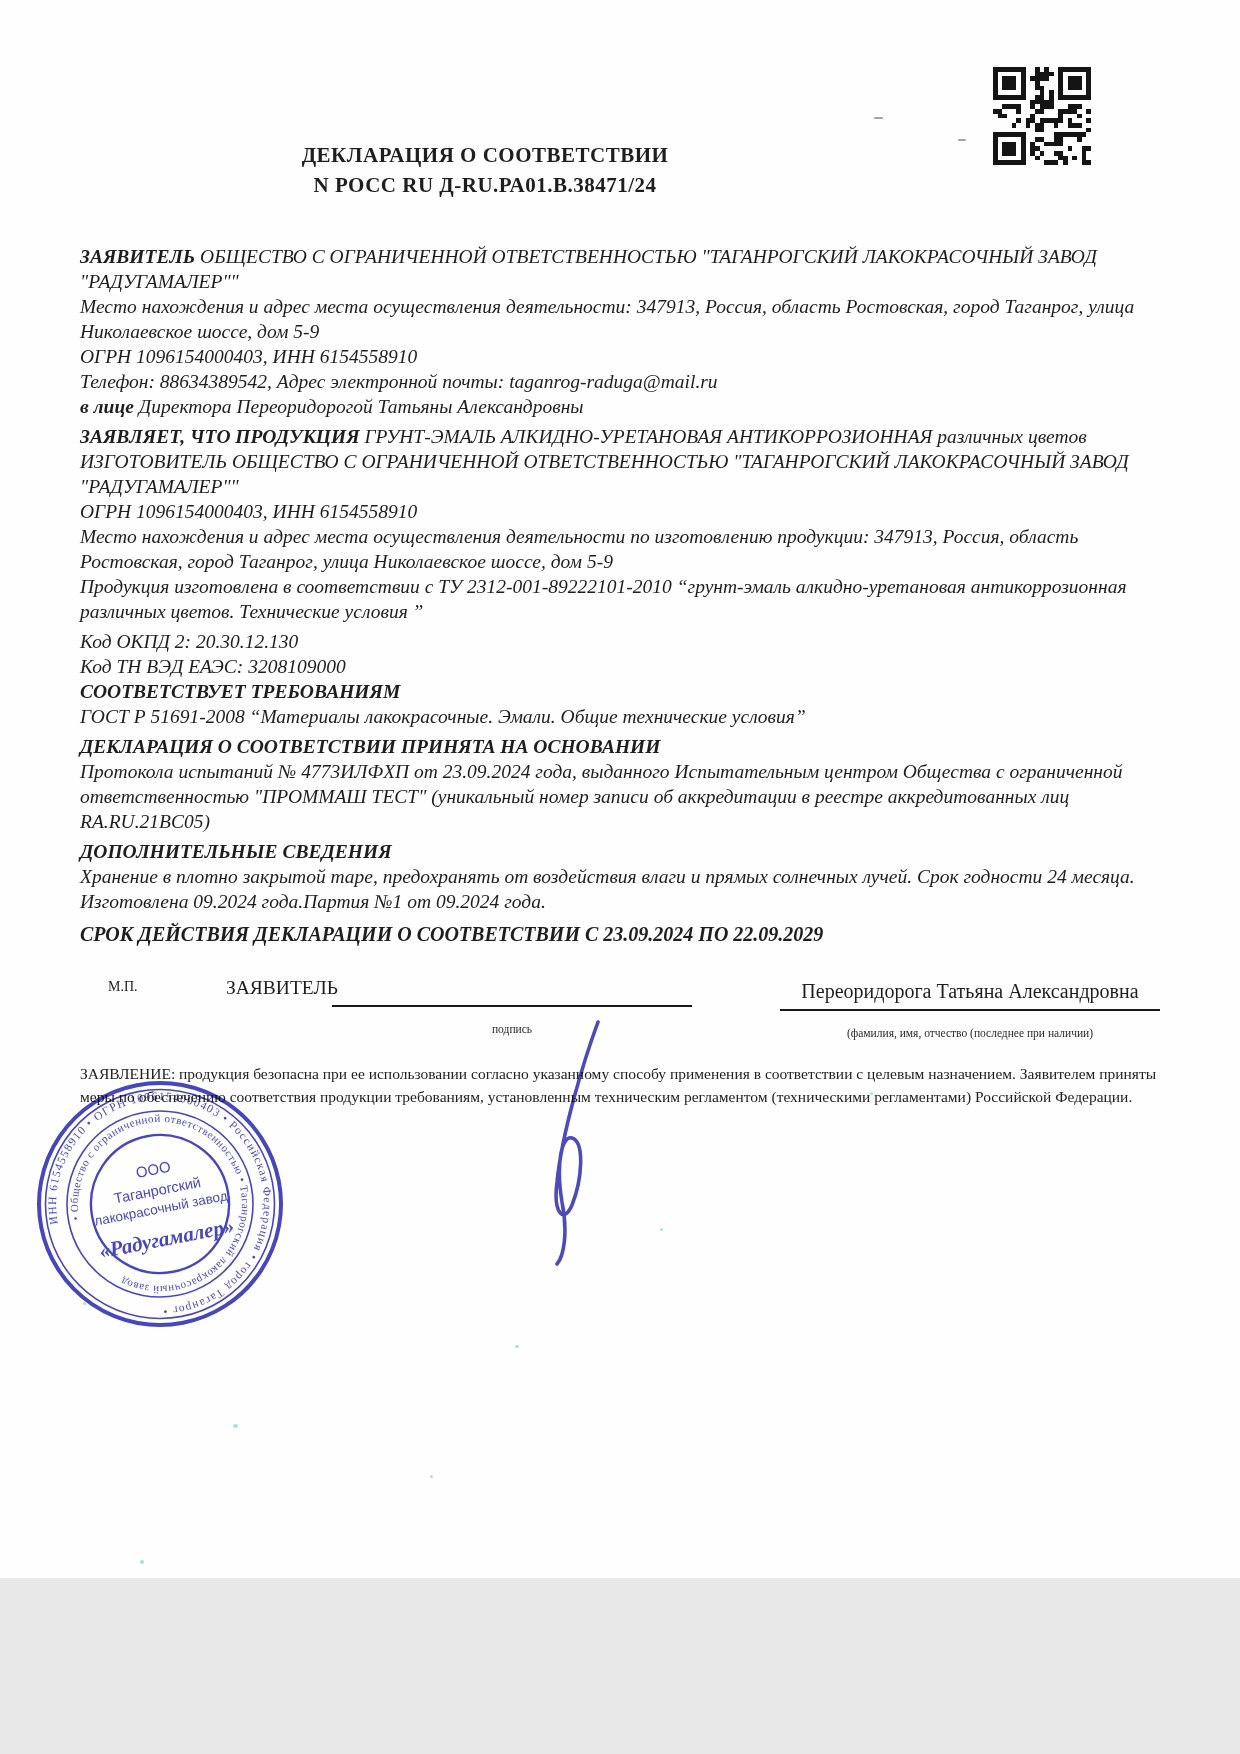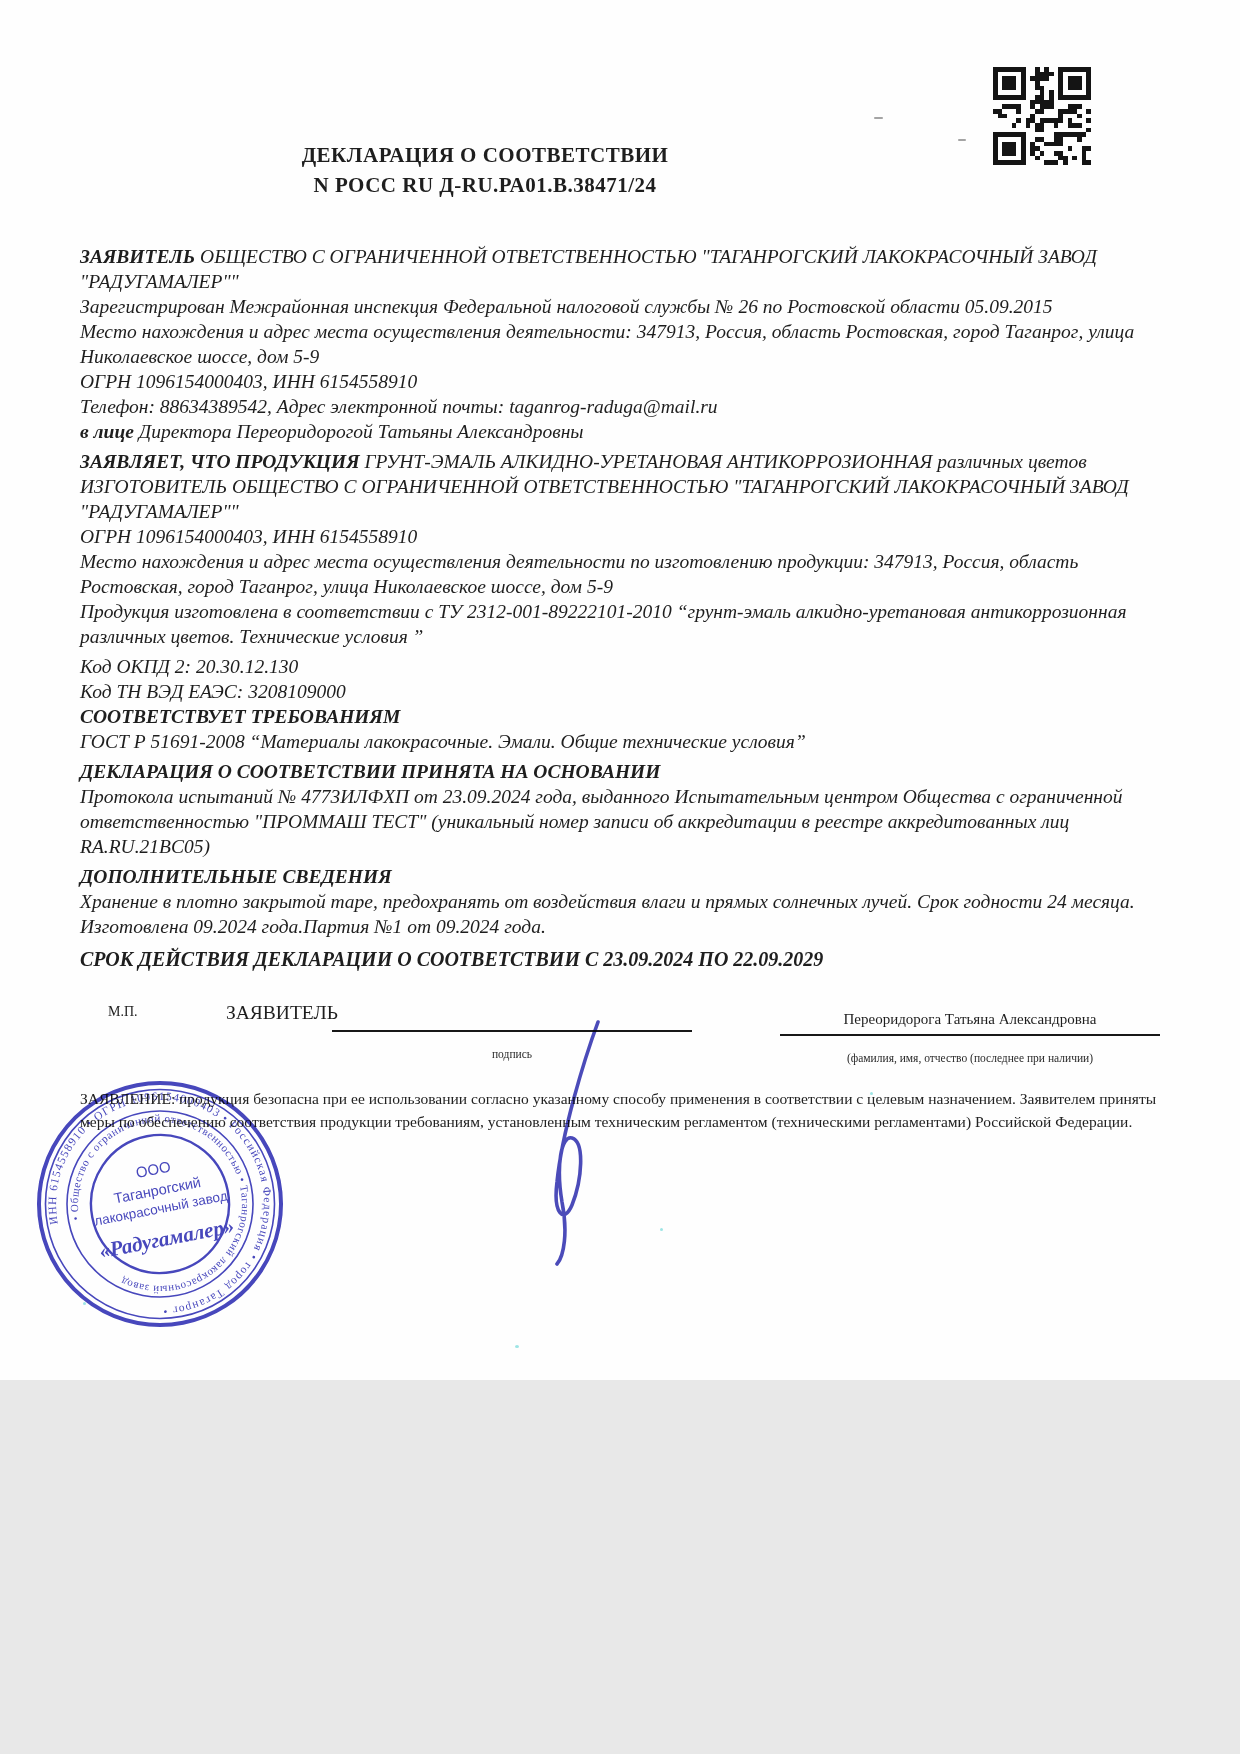--- a/index.html
+++ b/index.html
@@ -1,18 +1,18 @@
 <!DOCTYPE html>
 <html><head>
 <meta charset="utf-8">
 <style>
   html,body{margin:0;padding:0;background:#e8e8e8;}
   .page{
     position:relative;
-    width:1240px;height:1380px;
+    width:1240px;height:1578px;
     margin:0 auto;
     background:#fefefe;
     font-family:"Liberation Serif", serif;
     color:#1e1e1e;
     overflow:hidden;
   }
   .content{position:relative;padding:0 80px;}
   .title-block{
     padding-top:140px;
     margin-right:270px;
@@ -31,21 +31,21 @@
   .bold-line{font-weight:bold;}
   .validity{font-weight:bold;font-size:20px;margin-top:8px !important;}
   
   .sig-row{position:relative;height:100px;}
   .mp-label{position:absolute;left:28px;top:32px;font-size:14px;}
   .applicant-label{position:absolute;left:146px;top:30px;font-size:19.5px;}
   .sig-field{position:absolute;left:252px;top:0;width:360px;}
   .sig-field .line-space{height:58px;border-bottom:2.5px solid #181818;}
   .sig-caption{font-size:11.5px;text-align:center;padding-top:16px;color:#2a2a2a;}
   .name-field{position:absolute;left:700px;top:0;width:380px;}
-  .name-field .holder-name{font-size:15px;text-align:left;height:56px;display:flex;align-items:flex-end;justify-content:center;border-bottom:2.5px solid #181818;padding-bottom:6px;}
+  .name-field .holder-name{font-size:20px;text-align:left;height:56px;display:flex;align-items:flex-end;justify-content:center;border-bottom:2.5px solid #181818;padding-bottom:6px;}
   .statement{font-size:15.5px;line-height:22.5px;margin-top:16px;color:#222;}
   
   .qr{position:absolute;left:993px;top:67px;width:98px;height:98px;}
   
   .stamp{
     position:absolute;left:34px;top:1078px;width:252px;height:252px;
     transform:rotate(-11deg);
     mix-blend-mode:multiply;
     opacity:.88;
   }
@@ -184,21 +184,20 @@
 
   <div class="content">
 
     <div class="title-block">
       <div>ДЕКЛАРАЦИЯ О СООТВЕТСТВИИ</div>
       <div>N РОСС RU Д-RU.РА01.В.38471/24</div>
     </div>
 
     <div class="body-text">
       <p><b class="lead">ЗАЯВИТЕЛЬ</b> <span>ОБЩЕСТВО С ОГРАНИЧЕННОЙ ОТВЕТСТВЕННОСТЬЮ "ТАГАНРОГСКИЙ ЛАКОКРАСОЧНЫЙ ЗАВОД "РАДУГАМАЛЕР""</span></p>
-      <p>Зарегистрирован Межрайонная инспекция Федеральной налоговой службы № 26 по Ростовской области 05.09.2015</p>
       <p>Место нахождения и адрес места осуществления деятельности: 347913, Россия, область Ростовская, город Таганрог, улица Николаевское шоссе, дом 5-9</p>
       <p>ОГРН 1096154000403, ИНН 6154558910</p>
       <p>Телефон: 88634389542, Адрес электронной почты: taganrog-raduga@mail.ru</p>
       <p><b class="lead">в лице</b> <span>Директора Переоридорогой Татьяны Александровны</span></p>
 
       <p class="gap-sm"><b class="lead">ЗАЯВЛЯЕТ, ЧТО ПРОДУКЦИЯ</b> <span>ГРУНТ-ЭМАЛЬ АЛКИДНО-УРЕТАНОВАЯ АНТИКОРРОЗИОННАЯ различных цветов</span></p>
       <p>ИЗГОТОВИТЕЛЬ ОБЩЕСТВО С ОГРАНИЧЕННОЙ ОТВЕТСТВЕННОСТЬЮ "ТАГАНРОГСКИЙ ЛАКОКРАСОЧНЫЙ ЗАВОД "РАДУГАМАЛЕР""</p>
       <p>ОГРН 1096154000403, ИНН 6154558910</p>
       <p>Место нахождения и адрес места осуществления деятельности по изготовлению продукции: 347913, Россия, область Ростовская, город Таганрог, улица Николаевское шоссе, дом 5-9</p>
       <p>Продукция изготовлена в соответствии с ТУ 2312-001-89222101-2010 “грунт-эмаль алкидно-уретановая антикоррозионная различных цветов. Технические условия ”</p>

